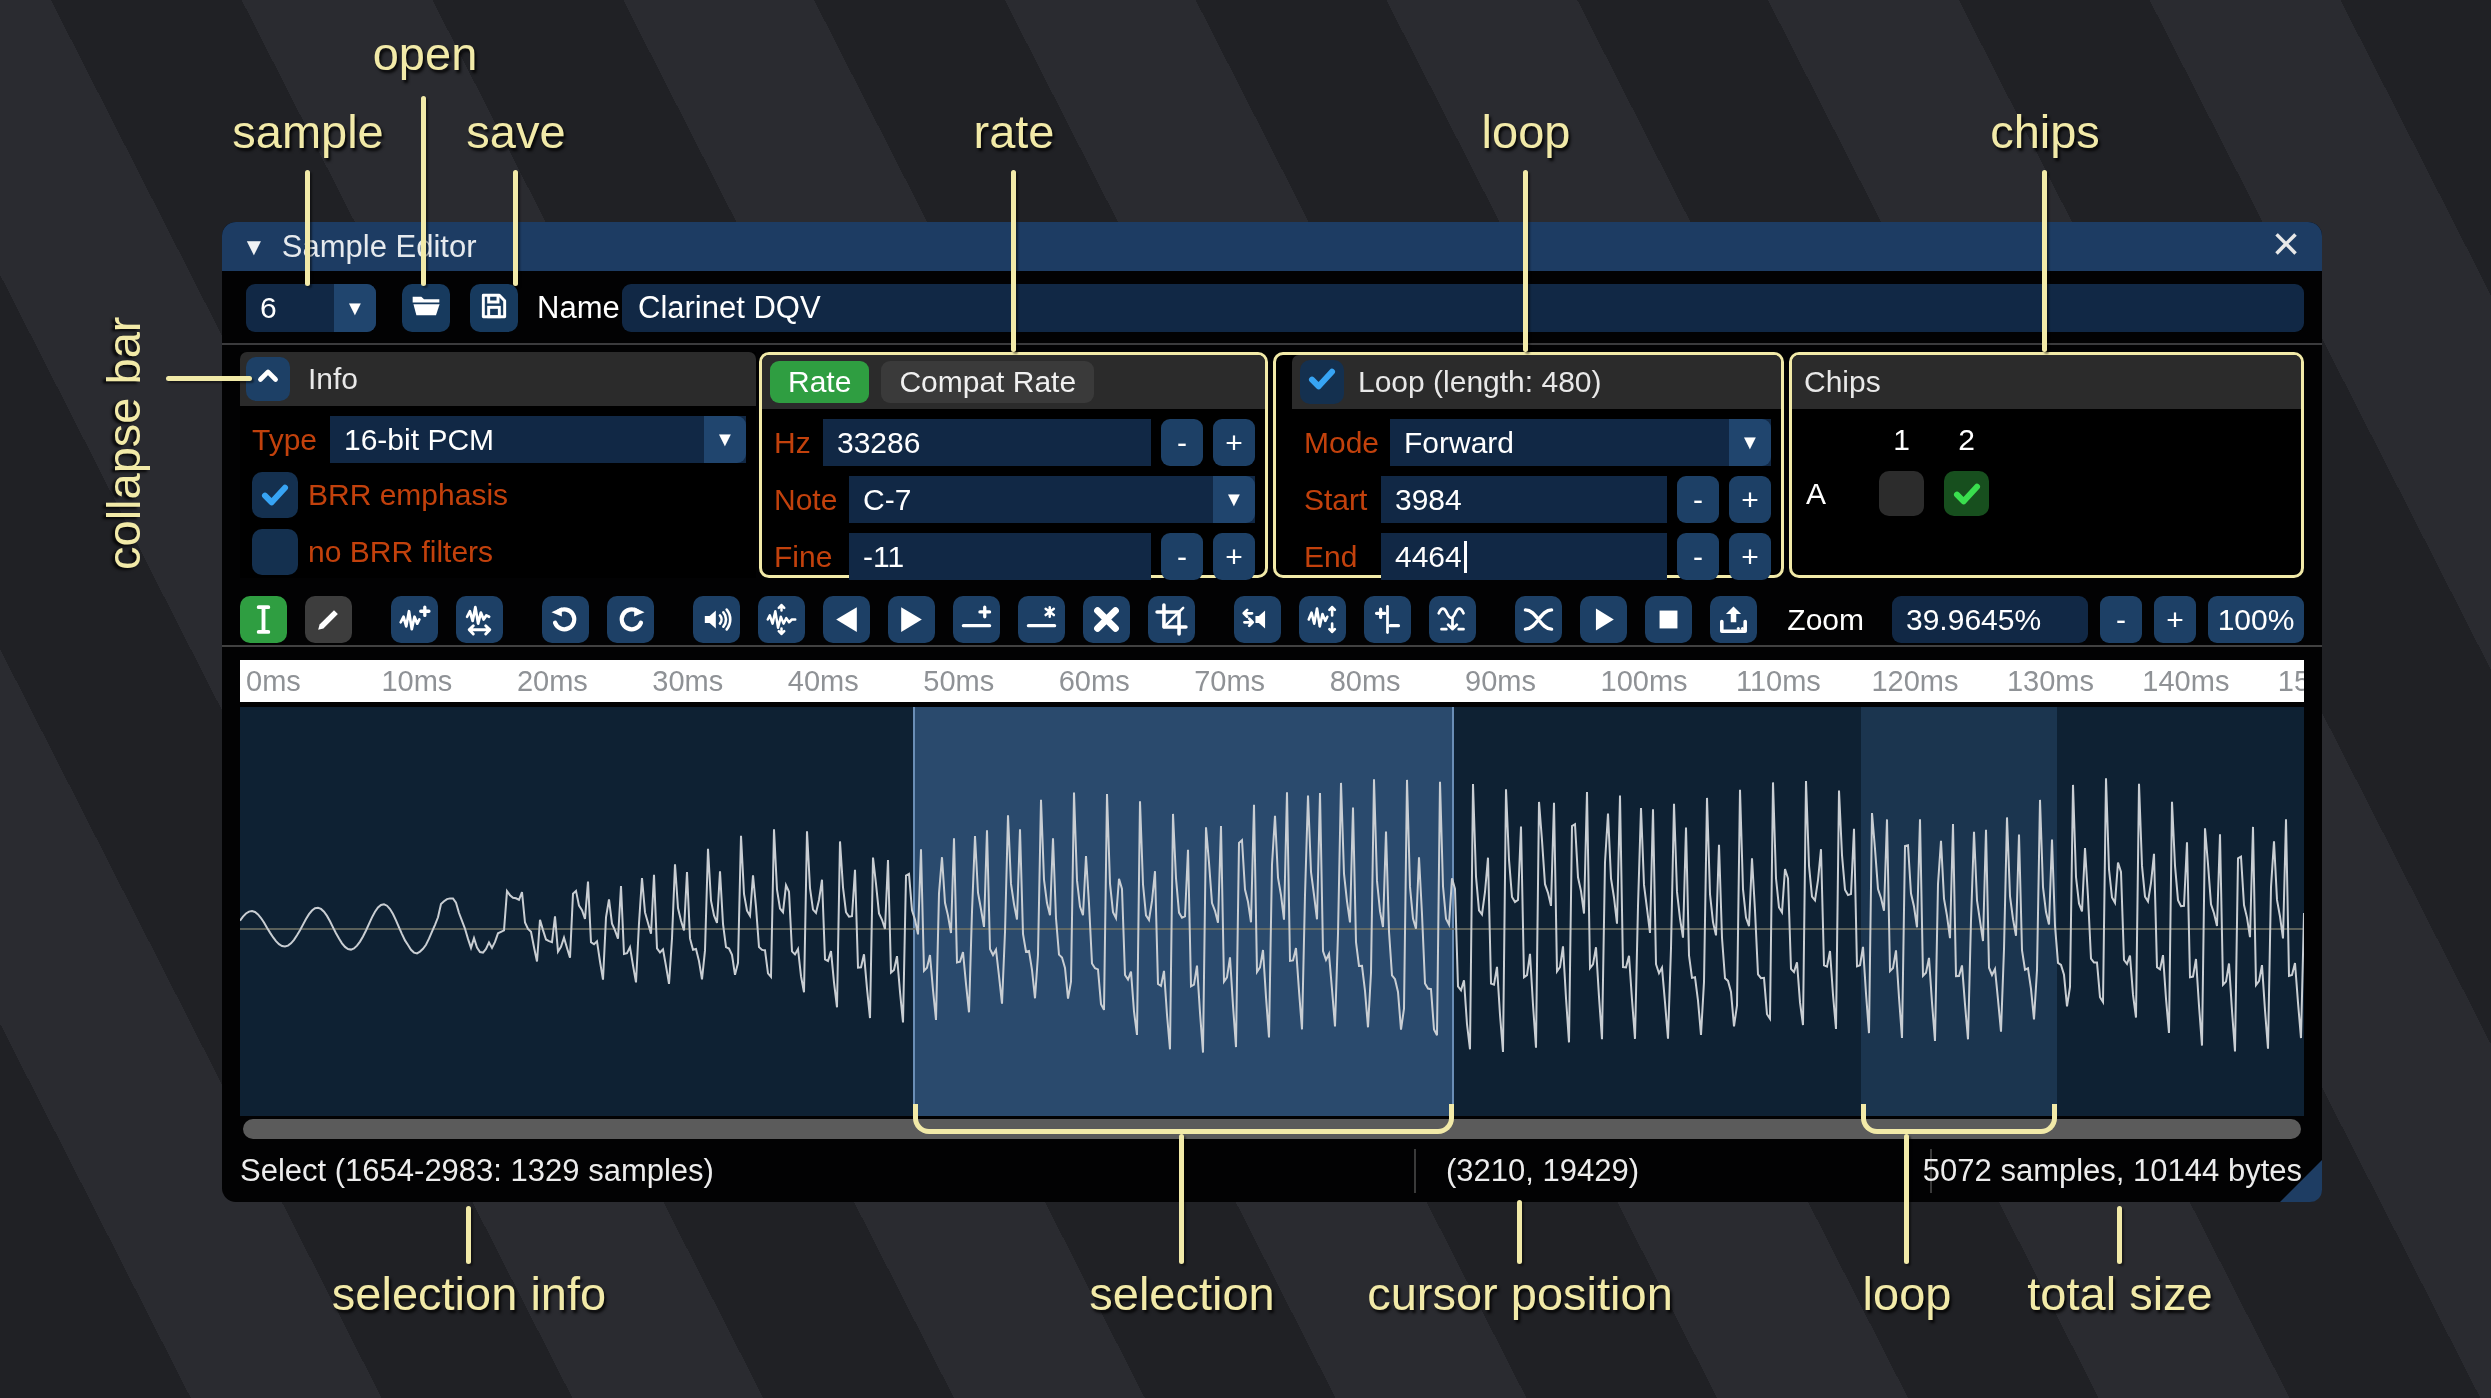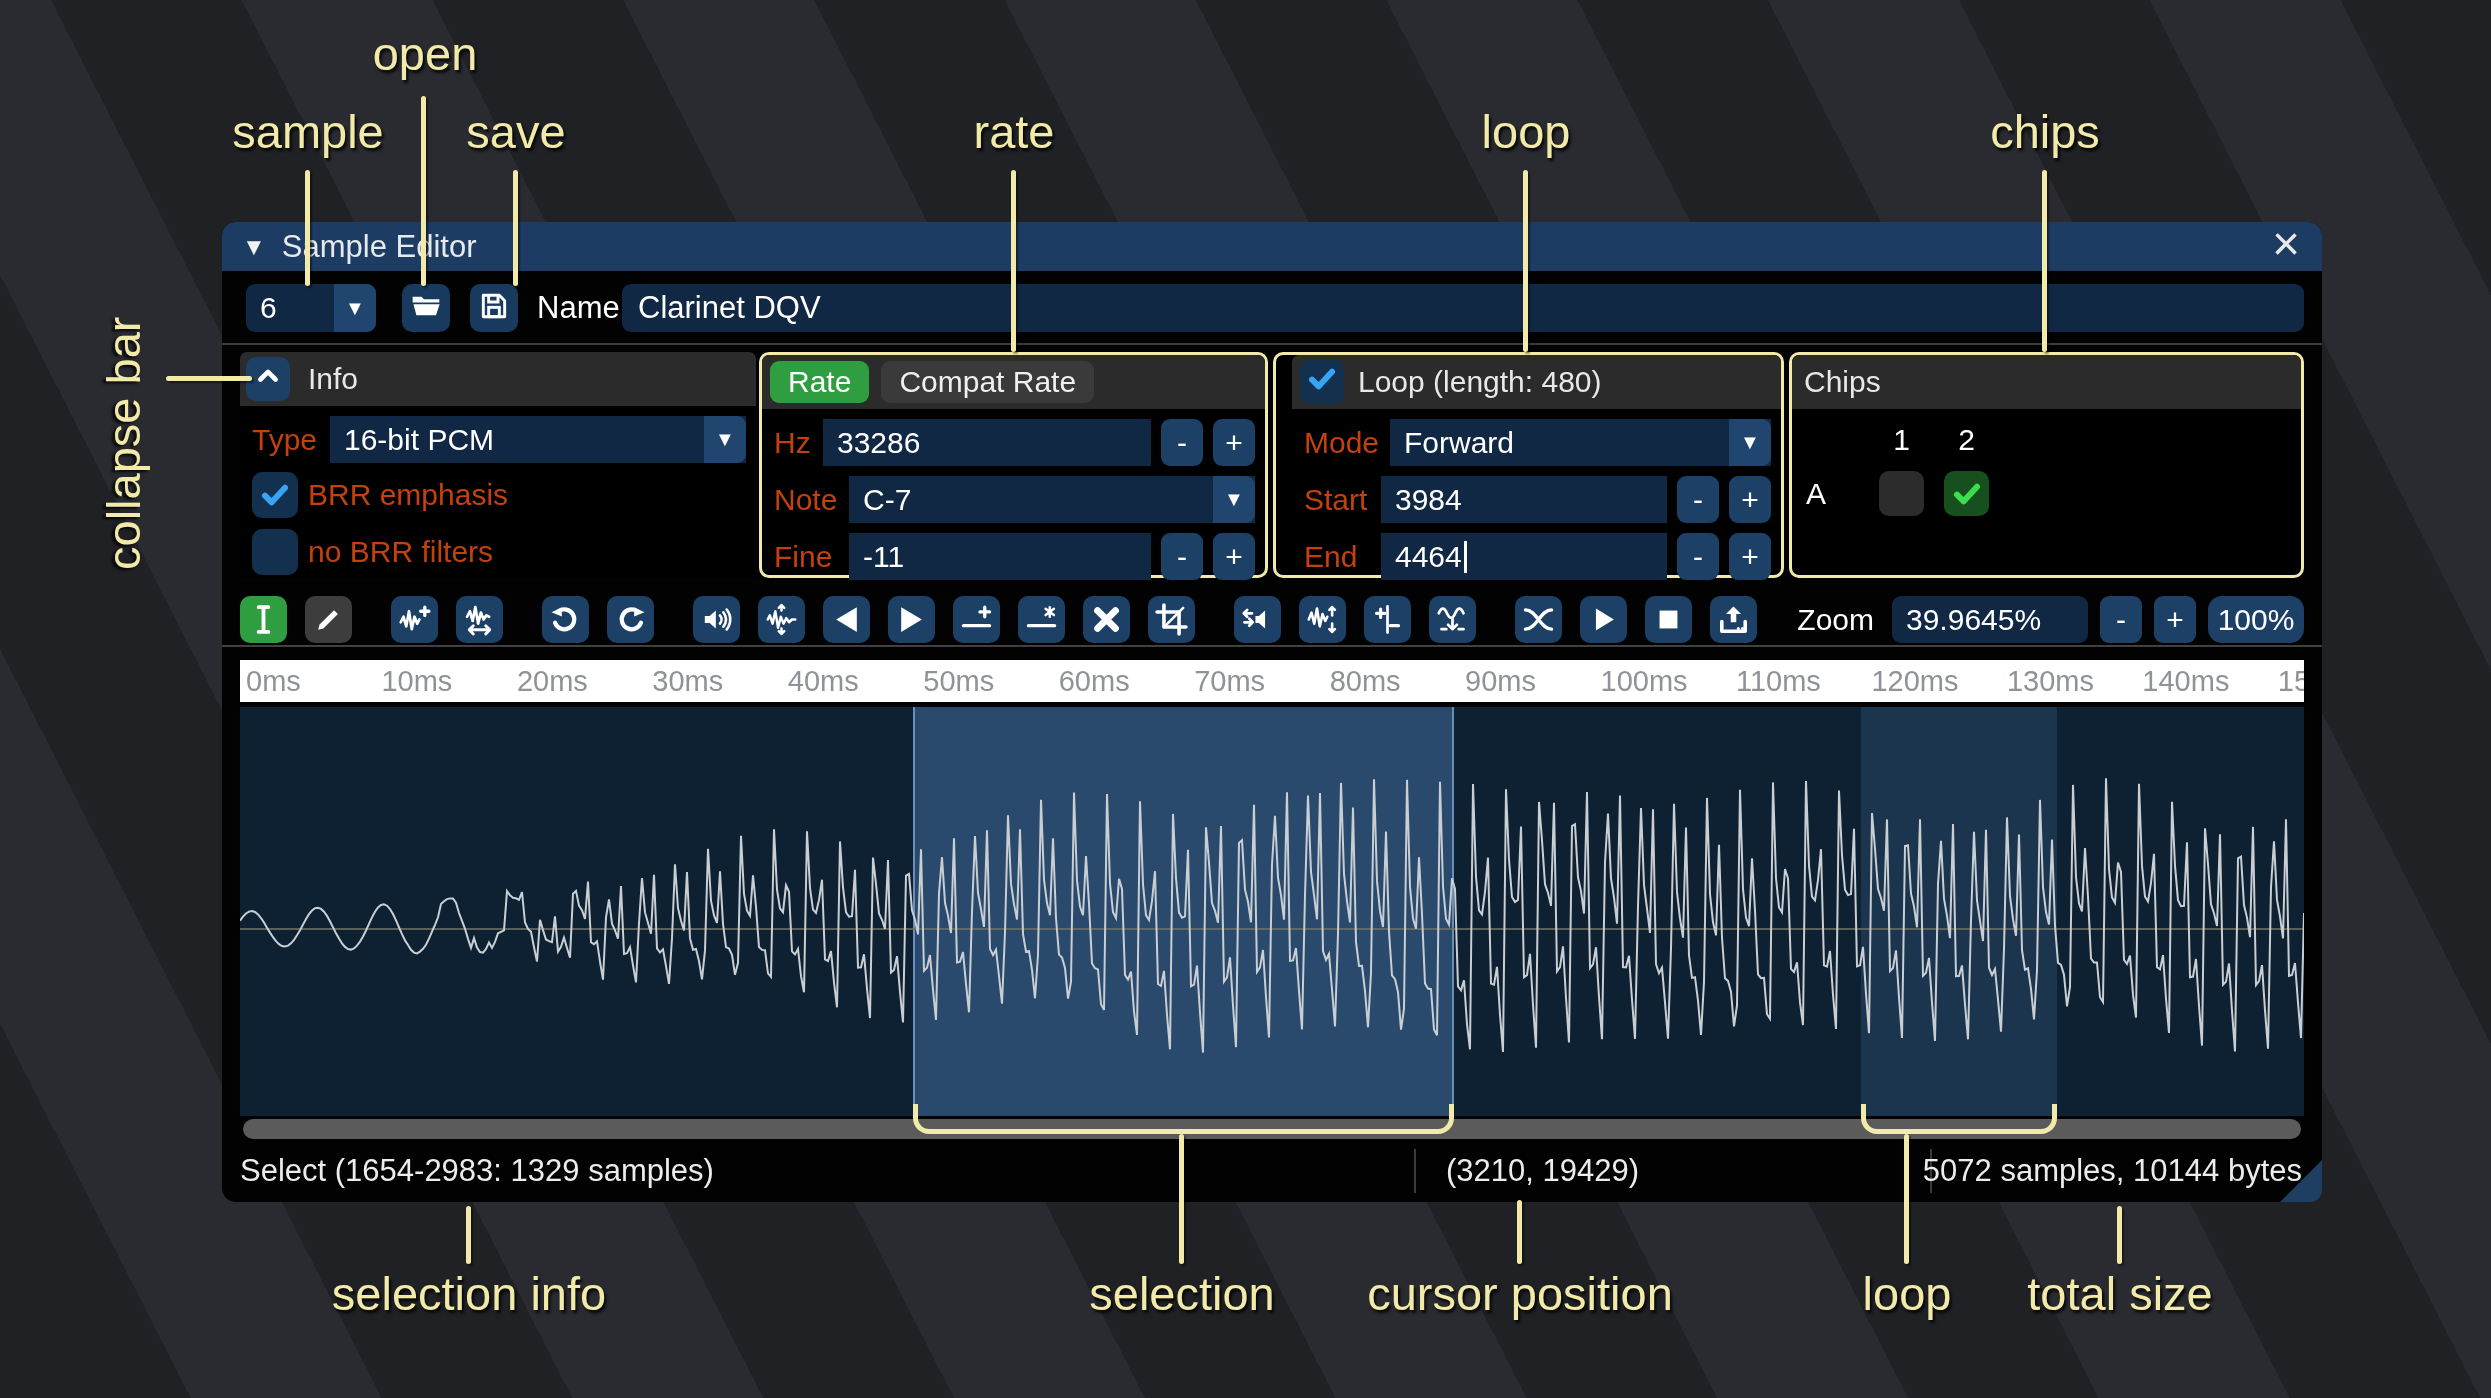--- a/index.html
+++ b/index.html
@@ -57,23 +57,23 @@
   .chip.on{background:#174f1e;}
   .chip svg{width:32px;height:32px;}
   
   .toolbar{position:absolute;left:18px;right:18px;top:374px;height:47px;display:flex;align-items:center;gap:18px;}
   .btn{width:47px;height:47px;border-radius:10px;background:#1d4066;display:flex;align-items:center;justify-content:center;flex:0 0 auto;}
   .btn svg{width:33px;height:33px;}
   .btn.green{background:#2f9e41;}
   .btn.gray{background:#3d3d3d;}
   .btn.ml{margin-left:21px;}
   .ztools{margin-left:auto;display:flex;align-items:center;gap:12px;}
-  .zlbl{color:#fff;font-size:30px;margin:0 6px 0 10px;}
+  .zlbl{color:#fff;font-size:30px;margin:0 16px 0 10px;}
   .zfield{width:196px;height:47px;background:#112845;border-radius:9px;color:#fff;font-size:30px;display:flex;align-items:center;padding:0 14px;box-sizing:border-box;}
-  .zreset{width:96px;height:47px;background:#1d4066;border-radius:14px;color:#fff;font-size:30px;display:flex;align-items:center;justify-content:center;}
+  .zreset{width:96px;height:47px;background:#1d4066;border-radius:9px;color:#fff;font-size:30px;display:flex;align-items:center;justify-content:center;}
   .tsep{position:absolute;left:0;top:423px;width:100%;height:2px;background:#414141;}
   
   .ruler{position:absolute;left:18px;top:438px;width:2064px;height:42px;background:#ffffff;overflow:hidden;}
   .ruler span{position:absolute;top:5px;color:#8f9296;font-size:29px;white-space:nowrap;}
   .wave{position:absolute;left:18px;top:485px;width:2064px;height:409px;background:#0e2133;overflow:hidden;}
   .centerline{position:absolute;left:0;top:221px;width:100%;height:2px;background:#6e7164;opacity:.8;}
   .ovl{position:absolute;top:0;height:100%;box-sizing:border-box;}
   #sel-ovl{background:rgba(97,156,222,0.34);border-left:2px solid rgba(170,210,255,.5);border-right:2px solid rgba(170,210,255,.5);}
   #loop-ovl{background:rgba(97,156,222,0.17);}
   .wave svg{position:absolute;left:0;top:0;}

